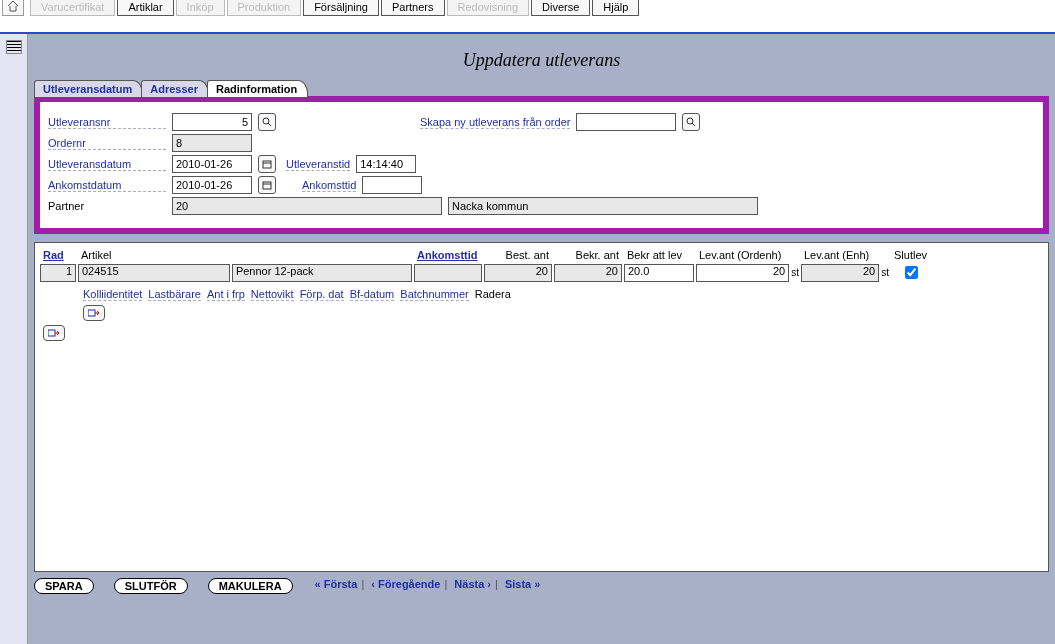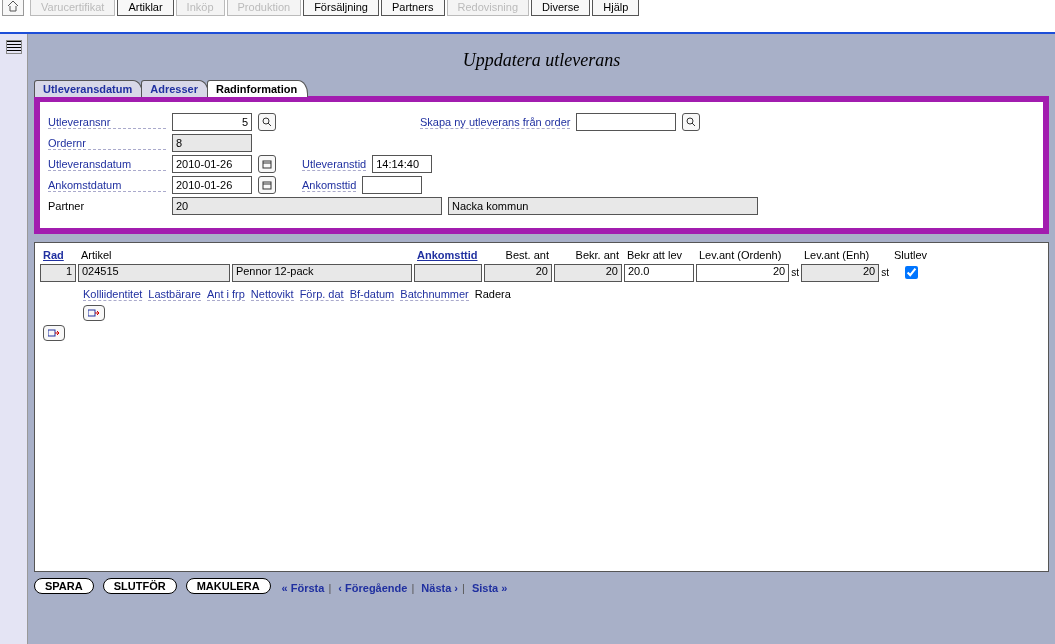--- a/index.html
+++ b/index.html
@@ -132,21 +132,21 @@
   .subheaders span { border-bottom: 1px dashed #aac; }
   .subheaders span.plain { color:#000; border:none;}
   .smallbtn {
     width: 22px; height: 16px; border:1px solid #555; border-radius:4px;
     background:#f8f8f8; cursor:pointer; font-size:10px; padding:0;
     display:inline-flex; align-items:center; justify-content:center;
     margin-left: 44px;
   }
   .footer {
     margin-top: 6px;
-    display: flex; align-items: flex-end; gap: 9px;
+    display: flex; align-items: flex-start; gap: 20px;
     font-size: 11px;
   }
   .fbtn {
     border: 1px solid #000; border-radius: 10px;
     background: #fff; font: inherit; font-weight: bold;
     padding: 1px 10px; cursor: pointer;
   }
   .pager a { color: #2030a0; font-weight: bold; text-decoration: none; margin: 0 2px; }
   .pager span.sep { color: #555; margin: 0 2px; }
 </style>
@@ -211,21 +211,21 @@
     </div>
     <div class="row">
       <span class="lab">Utleveransdatum</span>
       <input type="text" style="width: 80px;" value="2010-01-26">
       <button class="iconbtn">
         <svg width="10" height="10" viewBox="0 0 10 10">
             <rect x="1" y="2" width="8" height="7" fill="none" stroke="#333"></rect>
             <line x1="1" y1="4" x2="9" y2="4" stroke="#333"></line>
           </svg>
       </button>
-      <span class="lab2" style="margin-left:20px">Utleveranstid</span>
+      <span class="lab2" style="margin-left:4px">Utleveranstid</span>
       <input type="text" style="width: 60px;" value="14:14:40">
     </div>
     <div class="row">
       <span class="lab">Ankomstdatum</span>
       <input type="text" style="width: 80px;" value="2010-01-26">
       <button class="iconbtn">
         <svg width="10" height="10" viewBox="0 0 10 10">
             <rect x="1" y="2" width="8" height="7" fill="none" stroke="#333"></rect>
             <line x1="1" y1="4" x2="9" y2="4" stroke="#333"></line>
           </svg>

